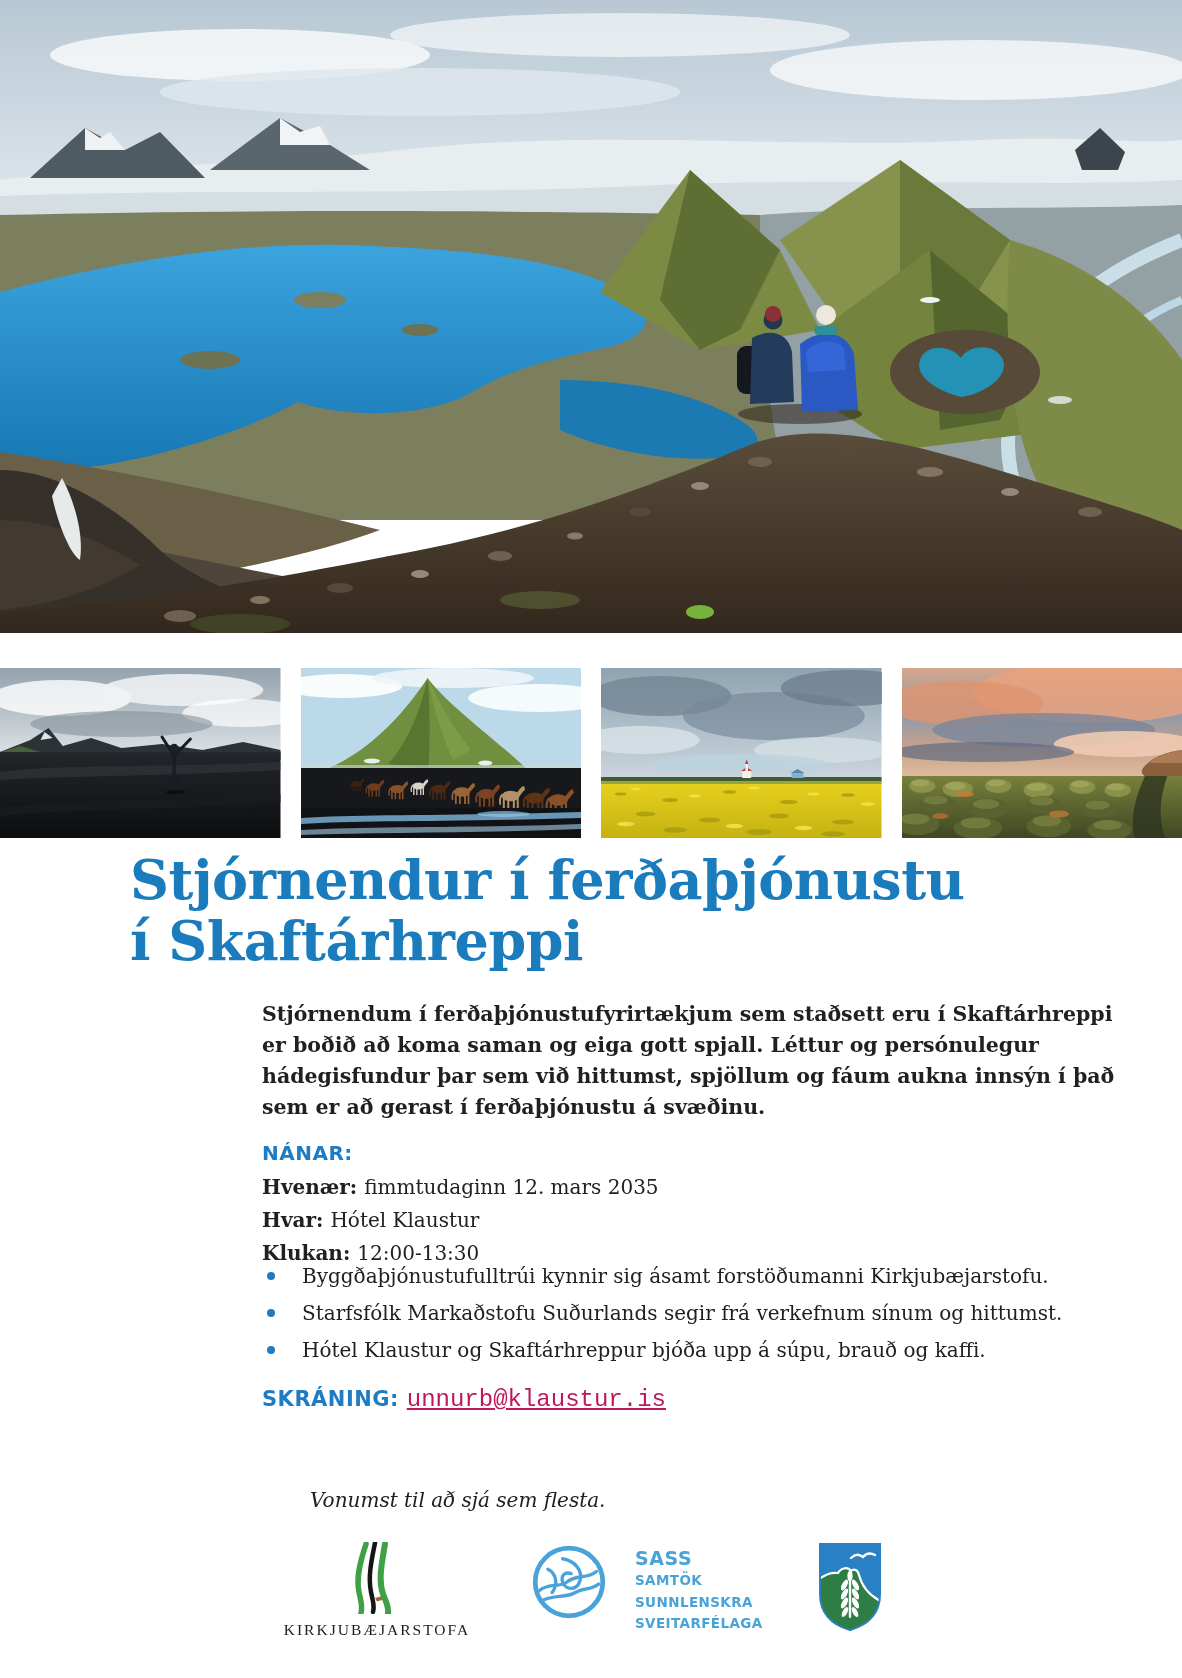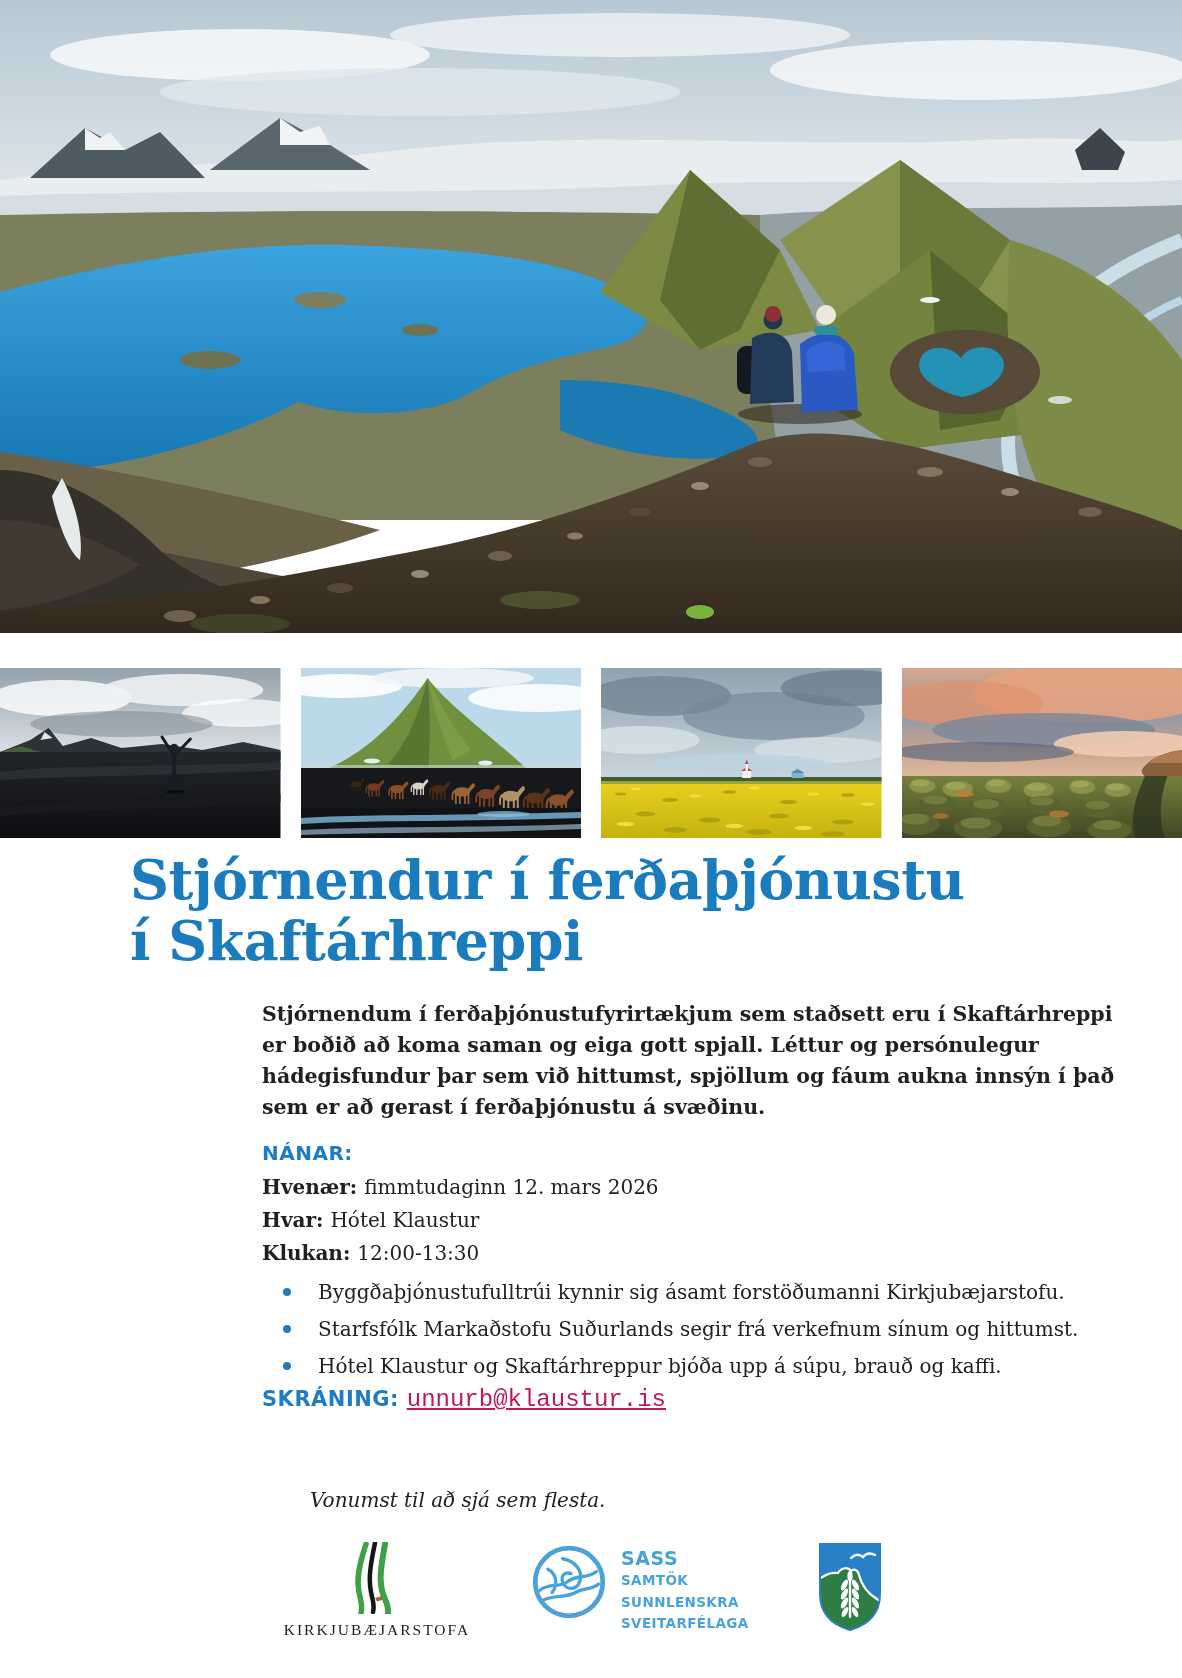--- a/index.html
+++ b/index.html
@@ -18,39 +18,39 @@
   .intro { position:absolute; left:262px; top:999px; font-weight:bold; font-size:20.5px;
            line-height:31px; color:#21201e; }
   .intro div { white-space:nowrap; }
 
   .nanar { position:absolute; left:262px; top:1141px; font-family:"DejaVu Sans", sans-serif;
            font-weight:bold; font-size:20px; letter-spacing:.5px; color:#1e7cc4; }
 
   .details { position:absolute; left:262px; top:1171px; font-size:20px; line-height:33px; }
   .details .label { font-weight:bold; margin-right:7px; }
 
-  .bullets { position:absolute; left:262px; top:1264px; margin:16px; padding:0; list-style:none;
+  .bullets { position:absolute; left:262px; top:1264px; margin:0; padding:0; list-style:none;
              font-size:20px; }
   .bullets li { position:relative; padding-left:40px; margin-bottom:12px; line-height:25px; white-space:nowrap; }
   .bullets li::before { content:''; position:absolute; left:5px; top:8px; width:8px; height:8px;
              border-radius:50%; background:#2579bd; }
 
   .signup { position:absolute; left:262px; top:1386px; font-family:"DejaVu Sans", sans-serif;
             font-weight:bold; font-size:21px; letter-spacing:.5px; color:#1e7cc4; }
   .signup a { font-family:Liberation Mono, monospace; font-weight:normal; font-size:24px;
             letter-spacing:0; color:#be185d; text-decoration:underline; }
 
   .closing { position:absolute; left:262px; top:1488px; font-style:italic; font-size:20px;margin-left:48px; }
 
   .logo-kirkju { position:absolute; left:272px; top:1542px; width:210px; text-align:center; }
   .logo-kirkju svg { margin:0 auto; }
   .logo-kirkju .lname { margin-top:7px; font-family:"Liberation Serif", serif; font-size:15.5px;
             letter-spacing:2px; color:#1c1c1c; white-space:nowrap; }
 
-  .logo-sass { position:absolute; left:531px; top:1544px; display:flex; gap:14px; align-items:flex-start; }
+  .logo-sass { position:absolute; left:531px; top:1544px; display:flex; gap:28px; align-items:flex-start; }
   .sass-text { font-family:"DejaVu Sans", sans-serif; color:#4aa3d8; padding-top:3px; }
   .sass-abbr { font-weight:bold; font-size:19px; letter-spacing:.6px; }
   .sass-line { font-weight:bold; font-size:13.5px; line-height:19.5px; letter-spacing:.4px; margin-top:2px; }
 
   .logo-shield { position:absolute; left:818px; top:1542px; }
 </style>
 </head>
 <body>
 
 <div class="poster">
@@ -356,21 +356,21 @@
     <div>Stjórnendum í ferðaþjónustufyrirtækjum sem staðsett eru í Skaftárhreppi</div>
     <div>er boðið að koma saman og eiga gott spjall. Léttur og persónulegur</div>
     <div>hádegisfundur þar sem við hittumst, spjöllum og fáum aukna innsýn í það</div>
     <div>sem er að gerast í ferðaþjónustu á svæðinu.</div>
   </div>
 
   <div class="nanar">NÁNAR:</div>
 
   <div class="details">
     <div>
-      <span class="label">Hvenær:</span><span>fimmtudaginn 12. mars 2026</span>
+      <span class="label">Hvenær:</span><span>fimmtudaginn 12. mars 2035</span>
     </div>
     <div>
       <span class="label">Hvar:</span><span>Hótel Klaustur</span>
     </div>
     <div>
       <span class="label">Klukan:</span><span>12:00-13:30</span>
     </div>
   </div>
 
   <ul class="bullets">

